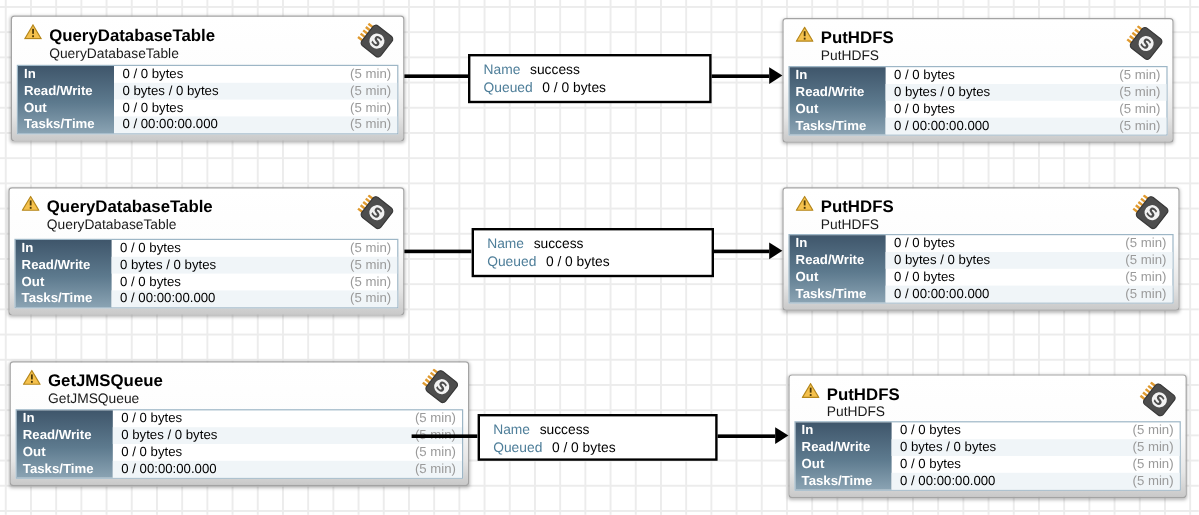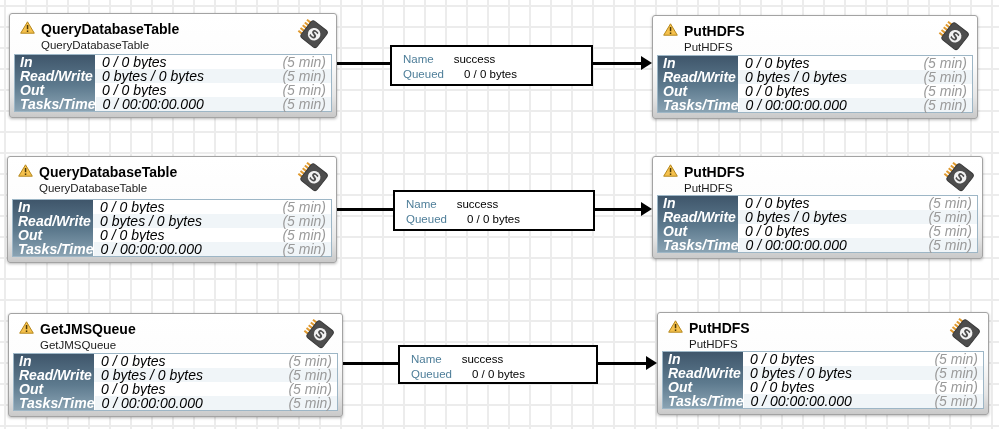--- a/index.html
+++ b/index.html
@@ -29,42 +29,42 @@
   .chip { position:absolute; top:5px; right:7px; }
 
   .stats {
     position:absolute; left:4px; right:4px; bottom:5px;
     border:1px solid #9db6c6; background:#fff;
   }
   .stats::before {
     content:''; position:absolute; left:0; top:0; bottom:0; width:80px;
     background:linear-gradient(180deg,#3f566b 0%,#5d7a8e 55%,#8aa3b3 100%);
   }
-  .srow { position:relative; display:flex; height:14px; line-height:14px; font-size:14px;font-style:italic; }
+  .srow { position:relative; display:flex; height:14px; line-height:14px; font-size:11px; }
   .slabel { flex:0 0 80px; color:#fff; font-weight:bold; padding-left:5px; white-space:nowrap; }
   .svalwrap { flex:1; display:flex; }
   .srow:nth-child(even) .svalwrap { background:#f0f5f8; }
   .sval { flex:1; padding-left:7px; color:#000; white-space:nowrap; }
   .swin { color:#9a9a9a; padding-right:5px; white-space:nowrap; }
 
   
   .edge { position:absolute; height:3px; background:#000; }
   .arrowhead {
     position:absolute; width:0; height:0;
     border-left:11px solid #000;
     border-top:7px solid transparent;
     border-bottom:7px solid transparent;
   }
   .conn-label {
     position:absolute; background:#fff; border:2px solid #000;
     padding:5px 0 0 11px;
   }
   .conn-row { font-size:11.5px; line-height:15px; white-space:nowrap; }
   .conn-key { color:#4e7e99; font-weight:normal; }
-  .conn-val { color:#000; margin-left:20px; }
+  .conn-val { color:#000; margin-left:8px; }
 </style>
 </head>
 <body>
 
 <div class="canvas">
 
   <div class="processor" style="left:9px;top:13px;width:328px;height:105px;">
     <div class="title-line">
       <span><svg width="15" height="13" viewBox="0 0 15 13">
             <path d="M7.5 0.8 L14.3 12.2 L0.7 12.2 Z" fill="#f5c14d" stroke="#b5871c" stroke-width="1"></path>
@@ -273,21 +273,21 @@
       <div class="srow">
           <span class="slabel">Tasks/Time</span>
           <span class="svalwrap">
             <span class="sval">0 / 00:00:00.000</span>
             <span class="swin">(5 min)</span>
           </span>
         </div>
     </div>
   </div>
 
-  <div class="processor" style="left:8px;top:313px;width:335px;height:104px;">
+  <div class="processor" style="left:8px;top:301px;width:383px;height:104px;">
     <div class="title-line">
       <span><svg width="15" height="13" viewBox="0 0 15 13">
             <path d="M7.5 0.8 L14.3 12.2 L0.7 12.2 Z" fill="#f5c14d" stroke="#b5871c" stroke-width="1"></path>
             <rect x="6.8" y="4" width="1.5" height="4.2" fill="#4d3a08"></rect>
             <rect x="6.8" y="9.4" width="1.5" height="1.6" fill="#4d3a08"></rect>
           </svg></span>
       <span class="proc-title">GetJMSQueue</span>
     </div>
     <div class="proc-subtitle">GetJMSQueue</div>
     <span class="chip"><svg width="32" height="30" viewBox="0 0 32 30">

